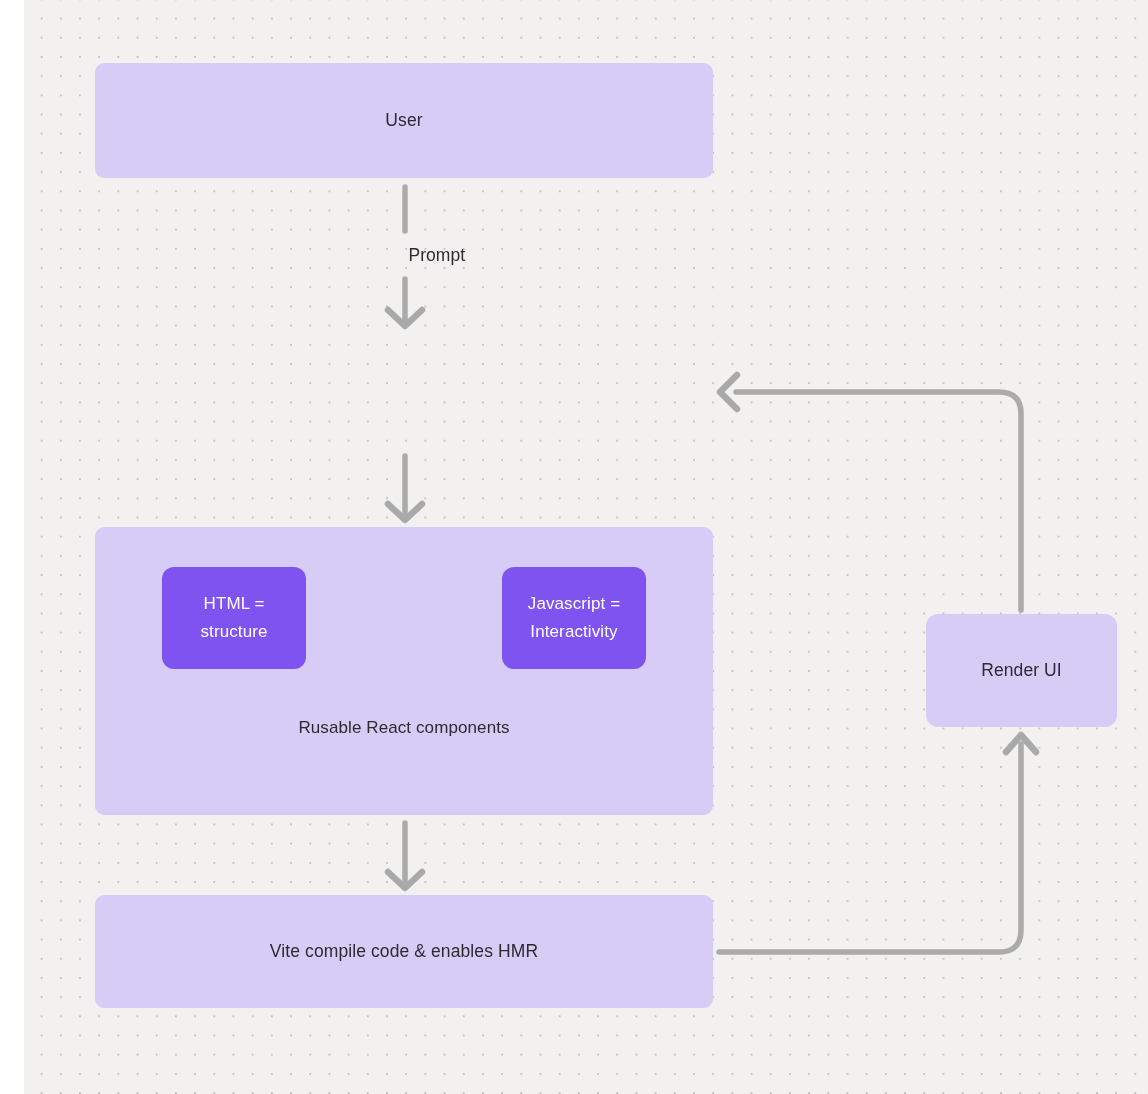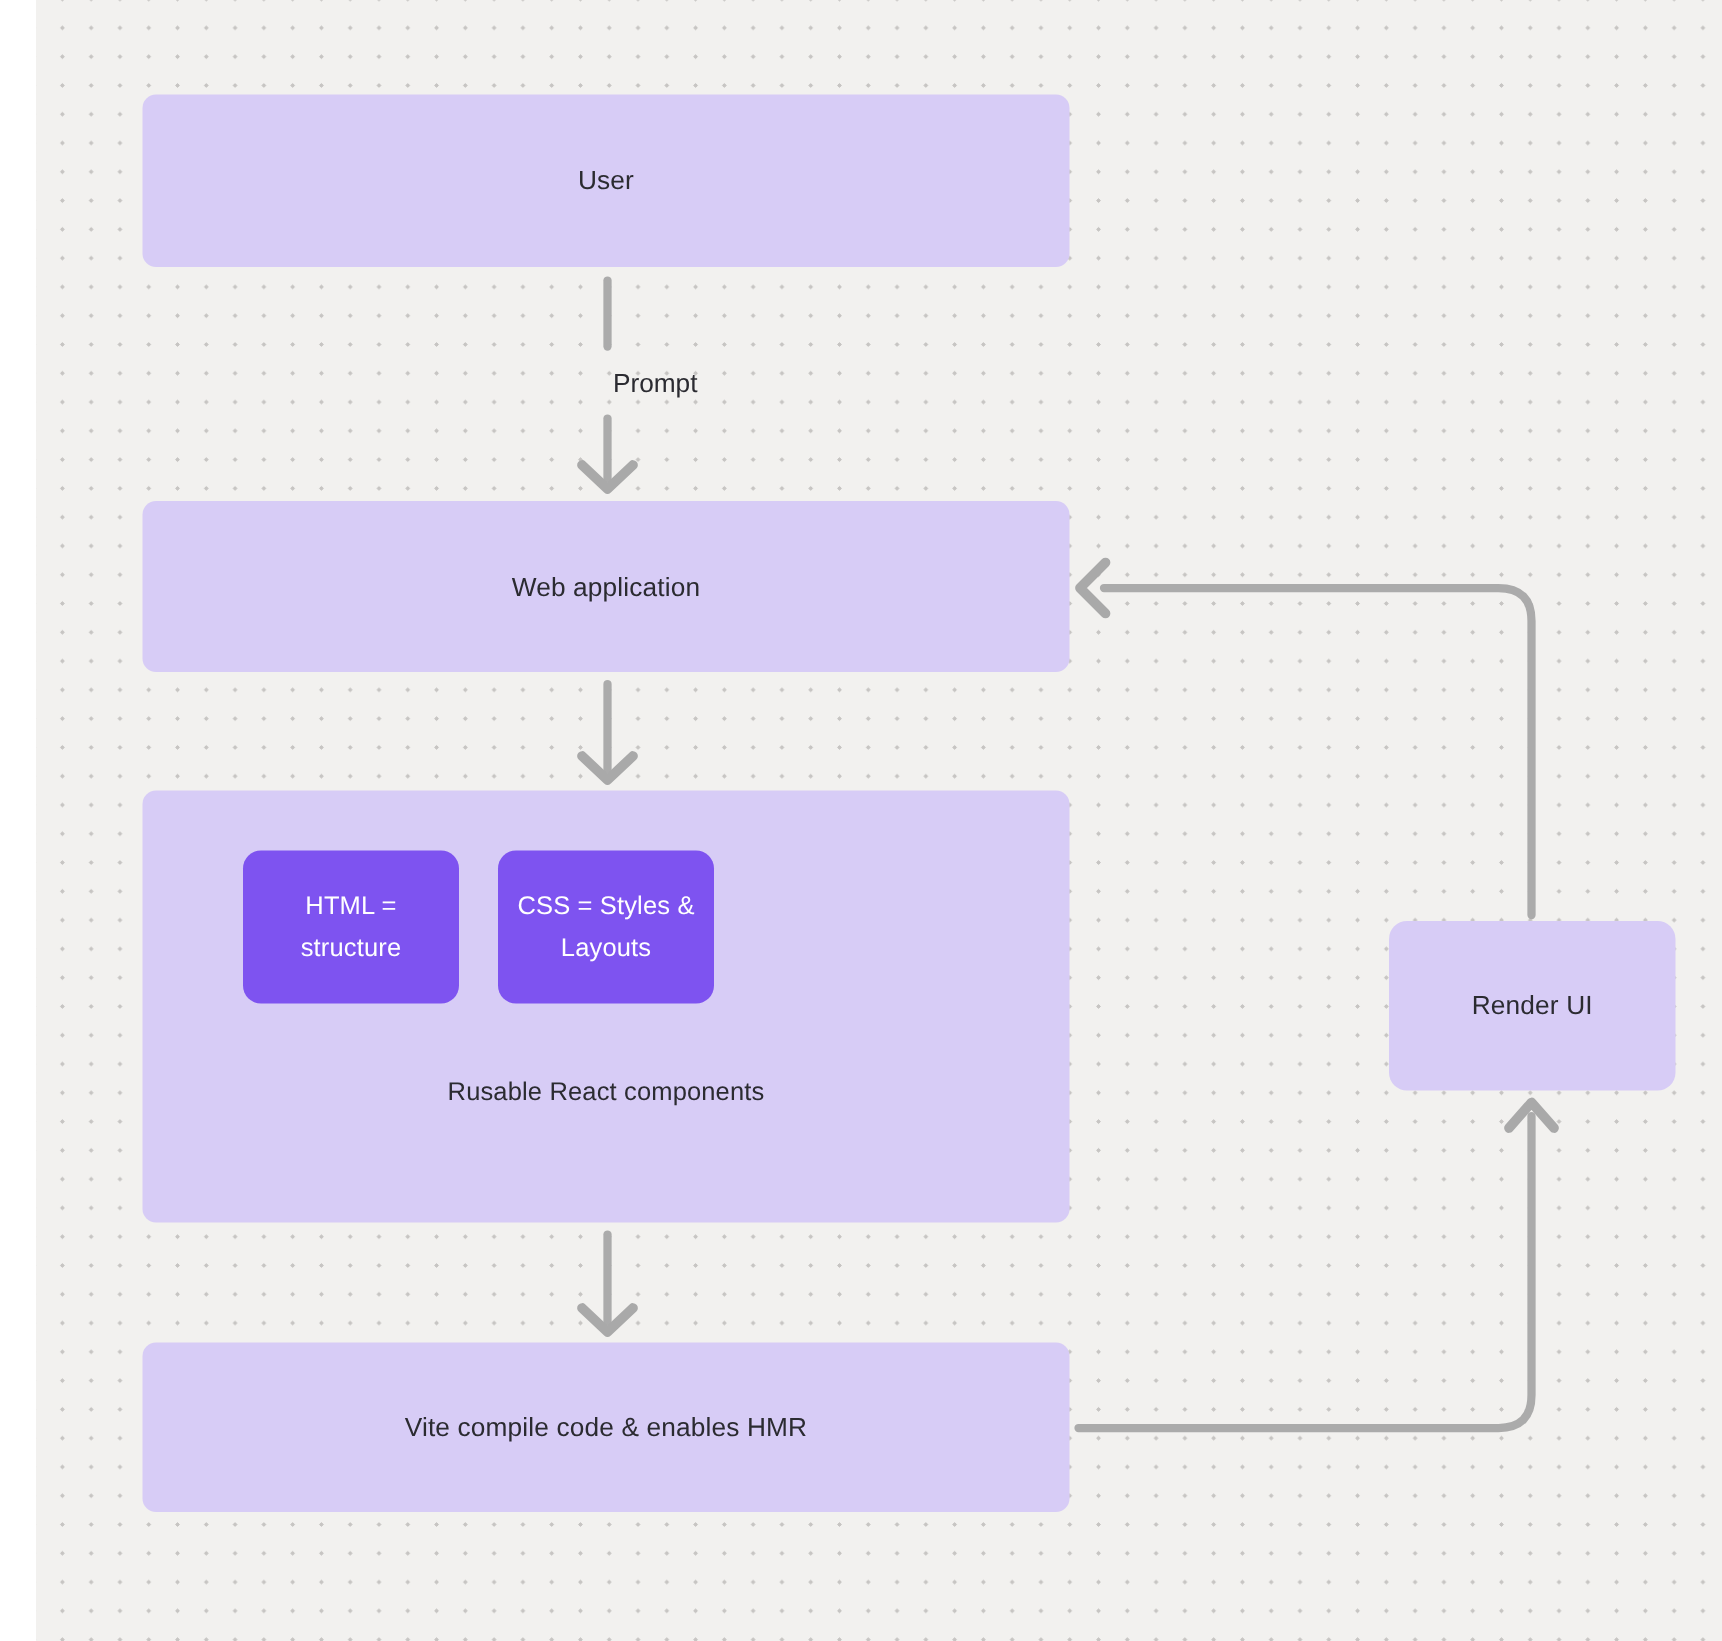--- a/index.html
+++ b/index.html
@@ -131,30 +131,27 @@
       <path class="edge-head" d="M713 375 L696 392 L713 409"></path>
     </g>
   </svg>
 
   <div class="node node-user">
     <span>User</span>
   </div>
 
   <div class="edge-label">Prompt</div>
 
-  <div class="node node-webapp">
-    <span>Web application</span>
-  </div>
 
   <div class="node node-group">
     <div class="chip chip-html">
       <span>HTML = structure</span>
     </div>
-    <div class="chip chip-css">
-      <span>CSS = Styles &amp; Layouts</span>
+    <div class="chip chip-js">
+      <span>Javascript = Interactivity</span>
     </div>
     <div class="group-caption">Rusable React components</div>
   </div>
 
   <div class="node node-render">
     <span>Render UI</span>
   </div>
 
   <div class="node node-vite">
     <span>Vite compile code &amp; enables HMR</span>

